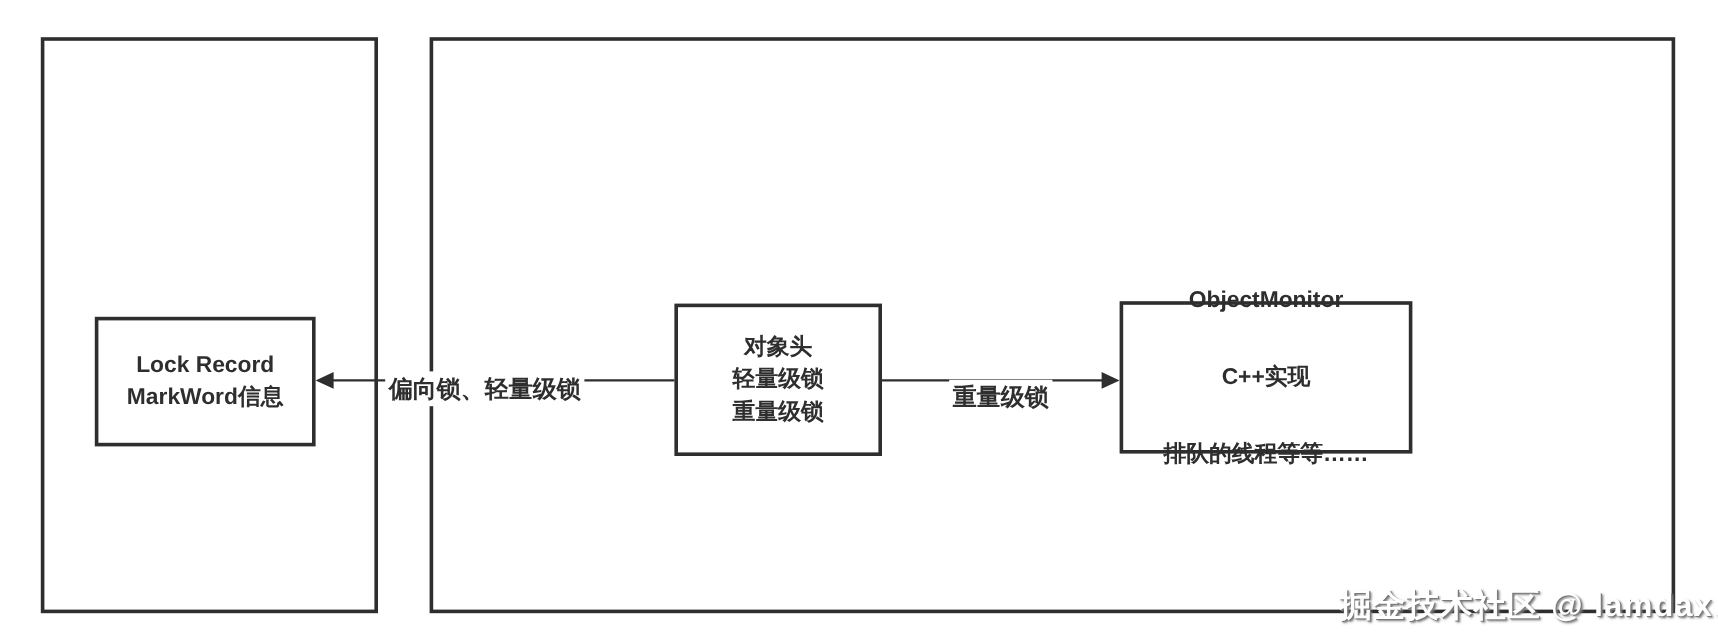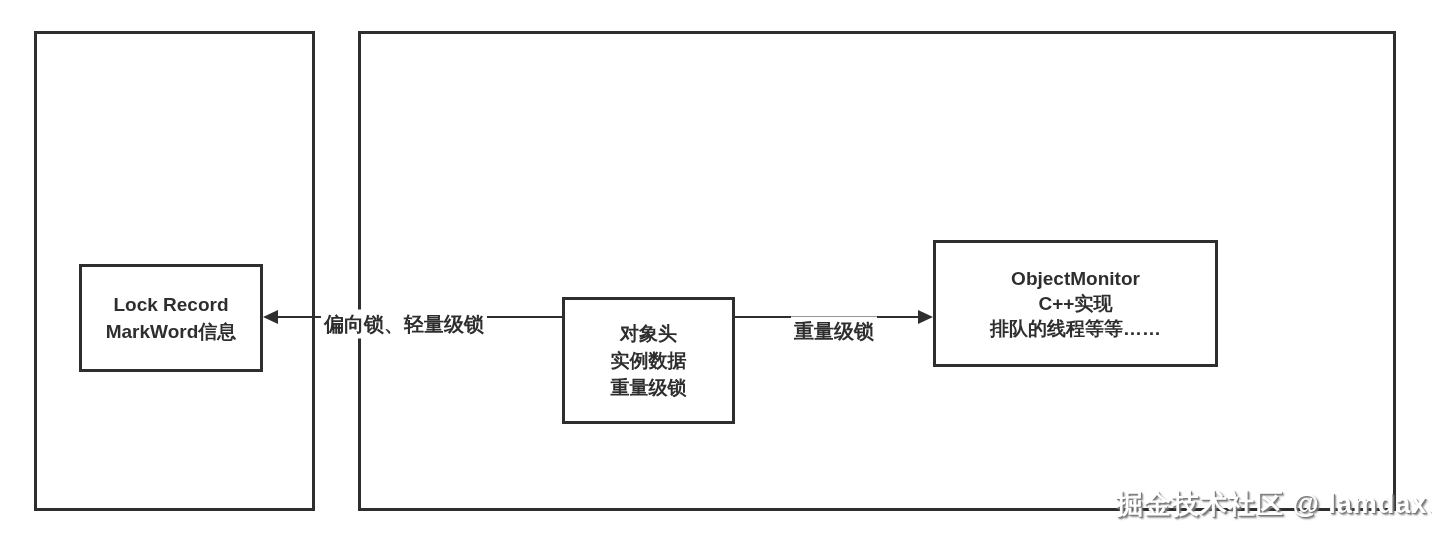--- a/index.html
+++ b/index.html
@@ -38,22 +38,22 @@
     align-items: center;
     justify-content: center;
     text-align: center;
     color: var(--text);
     font-weight: bold;
     font-size: 19px;
     line-height: 27px;
     z-index: 3;
   }
   #lock-record-box    { left: 79px;  top: 264px; width: 184px; height: 108px; }
-  #object-header-box  { left: 562px; top: 253px; width: 173px; height: 127px; margin-top: 44px; }
-  #object-monitor-box { left: 933px; top: 240px; width: 285px; height: 127px; line-height: 25px; }
+  #object-header-box  { left: 562px; top: 253px; width: 173px; height: 127px; }
+  #object-monitor-box { left: 933px; top: 251px; width: 244px; height: 127px; line-height: 25px; gap: 39px; }
 
   #edges-svg {
     position: absolute;
     left: 0; top: 0;
     width: 1432px; height: 533px;
     z-index: 2;
     pointer-events: none;
   }
   #edges-svg line    { stroke: var(--line); stroke-width: 2; }
   #edges-svg polygon { fill: var(--line); }
@@ -107,21 +107,21 @@
   <div id="edge-label-biased-lightweight" class="edge-label">偏向锁、轻量级锁</div>
   <div id="edge-label-heavyweight" class="edge-label">重量级锁</div>
 
   <div id="lock-record-box" class="node">
     <div>Lock Record</div>
     <div>MarkWord信息</div>
   </div>
 
   <div id="object-header-box" class="node">
     <div>对象头</div>
-    <div>实例数据</div>
+    <div>轻量级锁</div>
     <div>重量级锁</div>
   </div>
 
   <div id="object-monitor-box" class="node">
     <div>ObjectMonitor</div>
     <div>C++实现</div>
     <div>排队的线程等等……</div>
   </div>
 
   <div id="watermark">掘金技术社区 @ lamdaxu</div>

